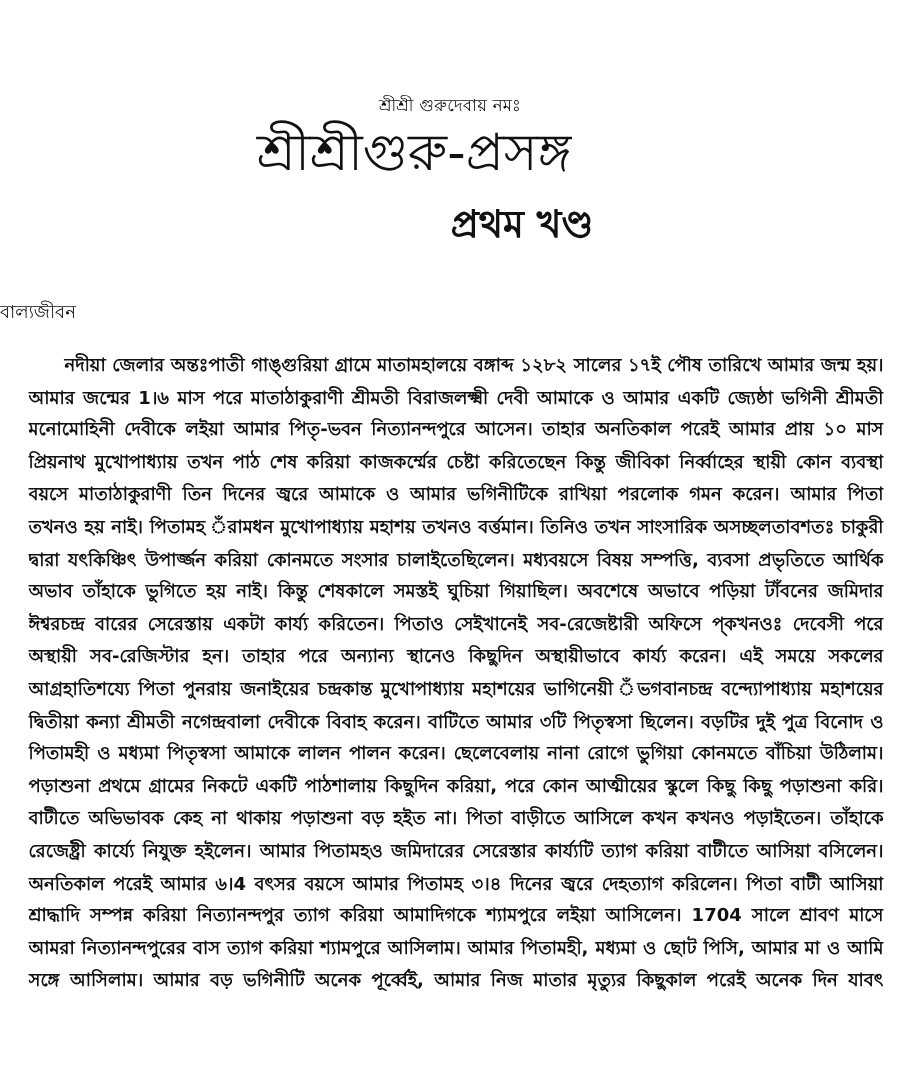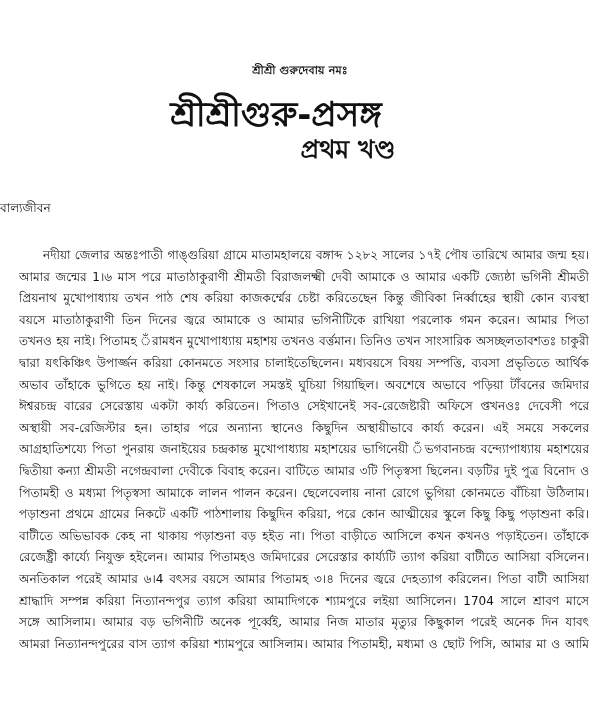--- a/index.html
+++ b/index.html
@@ -22,31 +22,31 @@
     width: 600px;
     height: 710px;
   }
   .invocation {
     position: absolute;
     top: 62px;
     left: 0;
     width: 600px;
     text-align: center;
     font-size: 11px;
-    font-weight: bold;
+    font-weight: normal;
     letter-spacing: 0.2px;
   }
   .title {
     position: absolute;
-    top: 92px;
+    top: 80px;
     left: 0;
     width: 552px;
     text-align: center;
     font-size: 34px;
-    font-weight: bold;
+    font-weight: normal;
     line-height: 44px;
   }
   .subtitle {
     position: absolute;
     top: 134px;
     left: 0;
     width: 600px;
     text-align: center;
     font-size: 25px;
     font-weight: bold;
@@ -57,23 +57,24 @@
     position: absolute;
     top: 200px;
     left: 0;
     width: 600px;
     text-align: left;
     font-size: 12px;
     line-height: 16px;
   }
   .body-text {
     position: absolute;
-    top: 245px;
+    top: 233px;
     left: 19px;
     width: 570px;
+    font-weight: bold;
   }
   .line {
     display: block;
     height: 21.6px;
     line-height: 21.6px;
     font-size: 12px;
     white-space: nowrap;
     overflow: hidden;
     text-align: justify;
     text-align-last: justify;
@@ -94,32 +95,33 @@
 
   <div class="title">শ্রীশ্রীগুরু-প্রসঙ্গ</div>
 
   <div class="subtitle">প্রথম খণ্ড</div>
 
   <div class="section-heading">বাল্যজীবন</div>
 
   <div class="body-text">
     <span class="line first">নদীয়া জেলার অন্তঃপাতী গাঙ্গুরিয়া গ্রামে মাতামহালয়ে বঙ্গাব্দ ১২৮২ সালের ১৭ই পৌষ তারিখে আমার জন্ম হয়।</span>
     <span class="line">আমার জন্মের 1।৬ মাস পরে মাতাঠাকুরাণী শ্রীমতী বিরাজলক্ষ্মী দেবী আমাকে ও আমার একটি জ্যেষ্ঠা ভগিনী শ্রীমতী</span>
+    <span class="line">মনোমোহিনী দেবীকে লইয়া আমার পিতৃ-ভবন নিত্যানন্দপুরে আসেন। তাহার অনতিকাল পরেই আমার প্রায় ১০ মাস</span>
     <span class="line">প্রিয়নাথ মুখোপাধ্যায় তখন পাঠ শেষ করিয়া কাজকর্ম্মের চেষ্টা করিতেছেন কিন্তু জীবিকা নির্ব্বাহের স্থায়ী কোন ব্যবস্থা</span>
     <span class="line">বয়সে মাতাঠাকুরাণী তিন দিনের জ্বরে আমাকে ও আমার ভগিনীটিকে রাখিয়া পরলোক গমন করেন। আমার পিতা</span>
     <span class="line">তখনও হয় নাই। পিতামহ ঁরামধন মুখোপাধ্যায় মহাশয় তখনও বর্ত্তমান। তিনিও তখন সাংসারিক অসচ্ছলতাবশতঃ চাকুরী</span>
     <span class="line">দ্বারা যৎকিঞ্চিৎ উপার্জ্জন করিয়া কোনমতে সংসার চালাইতেছিলেন। মধ্যবয়সে বিষয় সম্পত্তি, ব্যবসা প্রভৃতিতে আর্থিক</span>
     <span class="line">অভাব তাঁহাকে ভুগিতে হয় নাই। কিন্তু শেষকালে সমস্তই ঘুচিয়া গিয়াছিল। অবশেষে অভাবে পড়িয়া টাঁবনের জমিদার</span>
-    <span class="line">ঈশ্বরচন্দ্র বারের সেরেস্তায় একটা কার্য্য করিতেন। পিতাও সেইখানেই সব-রেজেষ্টারী অফিসে প্তখনওঃ দেবেসী পরে</span>
+    <span class="line">ঈশ্বরচন্দ্র বারের সেরেস্তায় একটা কার্য্য করিতেন। পিতাও সেইখানেই সব-রেজেষ্টারী অফিসে প্কখনওঃ দেবেসী পরে</span>
     <span class="line">অস্থায়ী সব-রেজিস্টার হন। তাহার পরে অন্যান্য স্থানেও কিছুদিন অস্থায়ীভাবে কার্য্য করেন। এই সময়ে সকলের</span>
     <span class="line">আগ্রহাতিশয্যে পিতা পুনরায় জনাইয়ের চন্দ্রকান্ত মুখোপাধ্যায় মহাশয়ের ভাগিনেয়ী ঁভগবানচন্দ্র বন্দ্যোপাধ্যায় মহাশয়ের</span>
     <span class="line">দ্বিতীয়া কন্যা শ্রীমতী নগেন্দ্রবালা দেবীকে বিবাহ করেন। বাটিতে আমার ৩টি পিতৃস্বসা ছিলেন। বড়টির দুই পুত্র বিনোদ ও</span>
     <span class="line">পিতামহী ও মধ্যমা পিতৃস্বসা আমাকে লালন পালন করেন। ছেলেবেলায় নানা রোগে ভুগিয়া কোনমতে বাঁচিয়া উঠিলাম।</span>
     <span class="line">পড়াশুনা প্রথমে গ্রামের নিকটে একটি পাঠশালায় কিছুদিন করিয়া, পরে কোন আত্মীয়ের স্কুলে কিছু কিছু পড়াশুনা করি।</span>
     <span class="line">বাটীতে অভিভাবক কেহ না থাকায় পড়াশুনা বড় হইত না। পিতা বাড়ীতে আসিলে কখন কখনও পড়াইতেন। তাঁহাকে</span>
     <span class="line">রেজেষ্ট্রী কার্য্যে নিযুক্ত হইলেন। আমার পিতামহও জমিদারের সেরেস্তার কার্য্যটি ত্যাগ করিয়া বাটীতে আসিয়া বসিলেন।</span>
     <span class="line">অনতিকাল পরেই আমার ৬।4 বৎসর বয়সে আমার পিতামহ ৩।৪ দিনের জ্বরে দেহত্যাগ করিলেন। পিতা বাটী আসিয়া</span>
     <span class="line">শ্রাদ্ধাদি সম্পন্ন করিয়া নিত্যানন্দপুর ত্যাগ করিয়া আমাদিগকে শ্যামপুরে লইয়া আসিলেন। 1704 সালে শ্রাবণ মাসে</span>
+    <span class="line">আমরা নিত্যানন্দপুরের বাস ত্যাগ করিয়া শ্যামপুরে আসিলাম। আমার পিতামহী, মধ্যমা ও ছোট পিসি, আমার মা ও আমি</span>
     <span class="line last">সঙ্গে আসিলাম। আমার বড় ভগিনীটি অনেক পূর্ব্বেই, আমার নিজ মাতার মৃত্যুর কিছুকাল পরেই অনেক দিন যাবৎ</span>
-    <span class="line">আমরা নিত্যানন্দপুরের বাস ত্যাগ করিয়া শ্যামপুরে আসিলাম। আমার পিতামহী, মধ্যমা ও ছোট পিসি, আমার মা ও আমি</span>
   </div>
 
 </div>
 
 </body></html>

